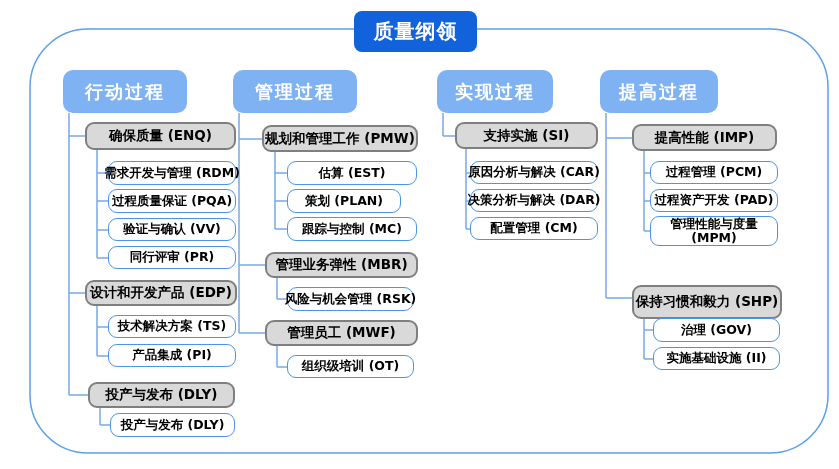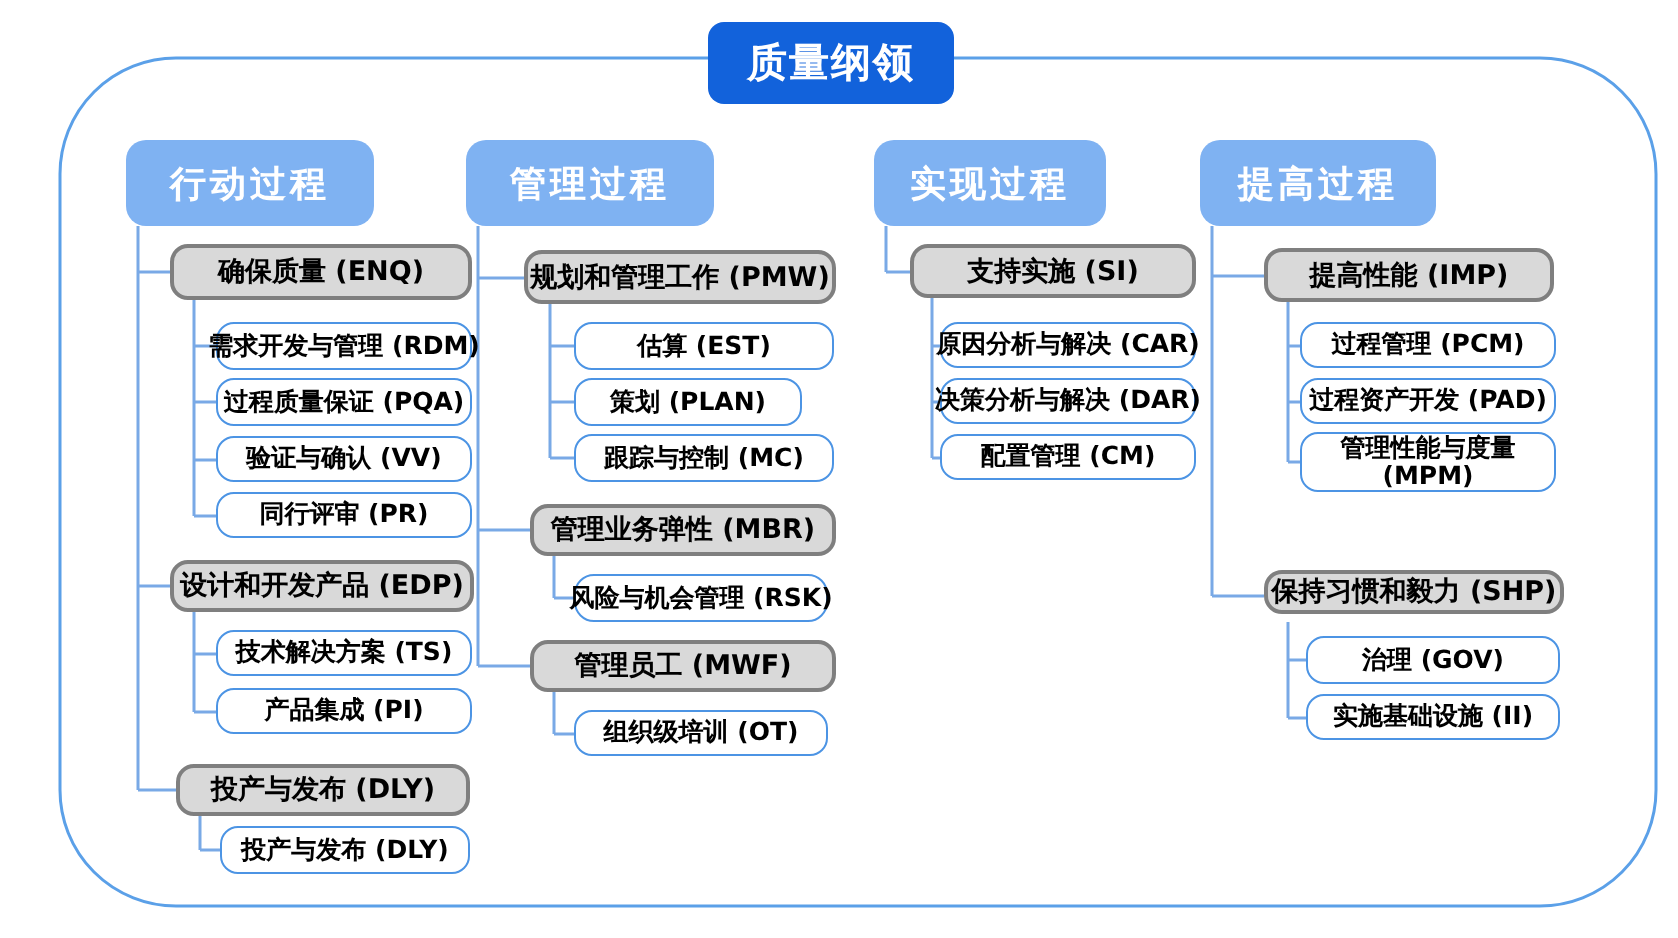--- a/index.html
+++ b/index.html
@@ -79,17 +79,17 @@
   <div class="box grp" style="left:455px;top:122px;width:143px;height:27px;">支持实施 (SI)</div>
   <div class="box leaf" style="left:470px;top:161px;width:128px;height:23px;">原因分析与解决 (CAR)</div>
   <div class="box leaf" style="left:470px;top:189px;width:128px;height:23px;">决策分析与解决 (DAR)</div>
   <div class="box leaf" style="left:470px;top:217px;width:128px;height:23px;">配置管理 (CM)</div>
 
   <div class="box hd" style="left:600px;top:70px;width:118px;height:43px;">提高过程</div>
   <div class="box grp" style="left:632px;top:124px;width:145px;height:27px;">提高性能 (IMP)</div>
   <div class="box leaf" style="left:650px;top:161px;width:128px;height:23px;">过程管理 (PCM)</div>
   <div class="box leaf" style="left:650px;top:189px;width:128px;height:23px;">过程资产开发 (PAD)</div>
   <div class="box leaf wrap" style="left:650px;top:216px;width:128px;height:30px;">管理性能与度量 (MPM)</div>
-  <div class="box grp" style="left:632px;top:285px;width:150px;height:22px;">保持习惯和毅力 (SHP)</div>
+  <div class="box grp" style="left:632px;top:285px;width:150px;height:34px;">保持习惯和毅力 (SHP)</div>
   <div class="box leaf" style="left:653px;top:318px;width:127px;height:24px;">治理 (GOV)</div>
   <div class="box leaf" style="left:653px;top:347px;width:127px;height:23px;">实施基础设施 (II)</div>
 
 </div>
 
 </body></html>

